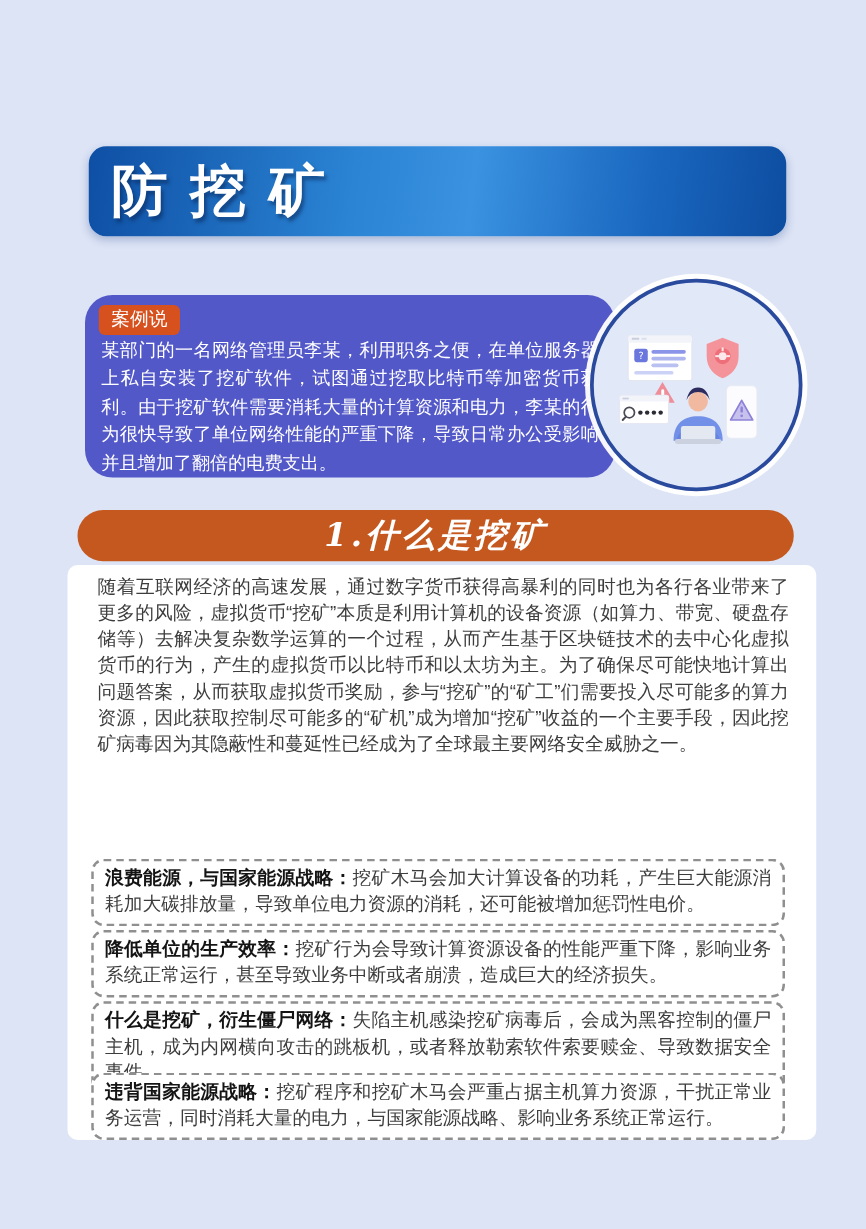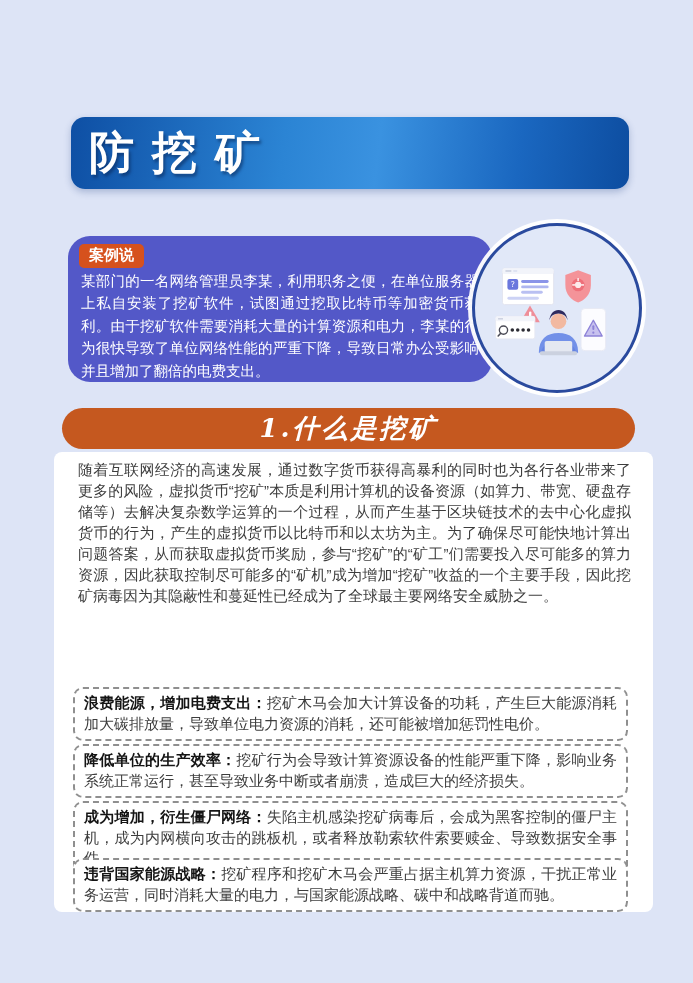--- a/index.html
+++ b/index.html
@@ -26,21 +26,21 @@
   }
 
   
   .case-box{
     position:absolute;left:68px;top:236px;width:424px;height:146px;
     background:#5358c8;border-radius:22px;
   }
   .case-label{
     position:absolute;left:11px;top:8px;
     background:#d6511d;color:#fff;
-    font-size:15px;font-weight:bold;
+    font-size:15px;font-weight:normal;
     padding:2px 10px 3px;border-radius:5px;
   }
   .case-text{
     position:absolute;left:13px;top:34px;width:398px;
     color:#ffffff;font-size:14.5px;line-height:22.4px;
     text-align:justify;font-weight:500;
   }
   .illu-circle{
     position:absolute;left:472px;top:223px;width:170px;height:170px;
     border-radius:50%;
@@ -159,27 +159,27 @@
 
 <div class="section-banner">
   <div class="section-title">1.什么是挖矿</div>
 </div>
 
 <div class="content-box">
   <div class="intro-text">随着互联网经济的高速发展，通过数字货币获得高暴利的同时也为各行各业带来了更多的风险，虚拟货币“挖矿”本质是利用计算机的设备资源（如算力、带宽、硬盘存储等）去解决复杂数学运算的一个过程，从而产生基于区块链技术的去中心化虚拟货币的行为，产生的虚拟货币以比特币和以太坊为主。为了确保尽可能快地计算出问题答案，从而获取虚拟货币奖励，参与“挖矿”的“矿工”们需要投入尽可能多的算力资源，因此获取控制尽可能多的“矿机”成为增加“挖矿”收益的一个主要手段，因此挖矿病毒因为其隐蔽性和蔓延性已经成为了全球最主要网络安全威胁之一。</div>
 
 
   <div class="harm-box hb-2">
-    <span class="harm-title">浪费能源，增加电费支出：</span><span>挖矿木马会加大计算设备的功耗，产生巨大能源消耗加大碳排放量，导致单位电力资源的消耗，还可能被增加惩罚性电价。</span>
+    <span class="harm-title">浪费能源，与国家能源战略：</span><span>挖矿木马会加大计算设备的功耗，产生巨大能源消耗加大碳排放量，导致单位电力资源的消耗，还可能被增加惩罚性电价。</span>
   </div>
 
   <div class="harm-box hb-3">
     <span class="harm-title">降低单位的生产效率：</span><span>挖矿行为会导致计算资源设备的性能严重下降，影响业务系统正常运行，甚至导致业务中断或者崩溃，造成巨大的经济损失。</span>
   </div>
 
   <div class="harm-box hb-4">
-    <span class="harm-title">成为增加，衍生僵尸网络：</span><span>失陷主机感染挖矿病毒后，会成为黑客控制的僵尸主机，成为内网横向攻击的跳板机，或者释放勒索软件索要赎金、导致数据安全事件。</span>
+    <span class="harm-title">什么是挖矿，衍生僵尸网络：</span><span>失陷主机感染挖矿病毒后，会成为黑客控制的僵尸主机，成为内网横向攻击的跳板机，或者释放勒索软件索要赎金、导致数据安全事件。</span>
   </div>
 
   <div class="harm-box hb-5">
-    <span class="harm-title">违背国家能源战略：</span><span>挖矿程序和挖矿木马会严重占据主机算力资源，干扰正常业务运营，同时消耗大量的电力，与国家能源战略、碳中和战略背道而驰。</span>
+    <span class="harm-title">违背国家能源战略：</span><span>挖矿程序和挖矿木马会严重占据主机算力资源，干扰正常业务运营，同时消耗大量的电力，与国家能源战略、影响业务系统正常运行。</span>
   </div>
 </div>
 
 </body></html>

